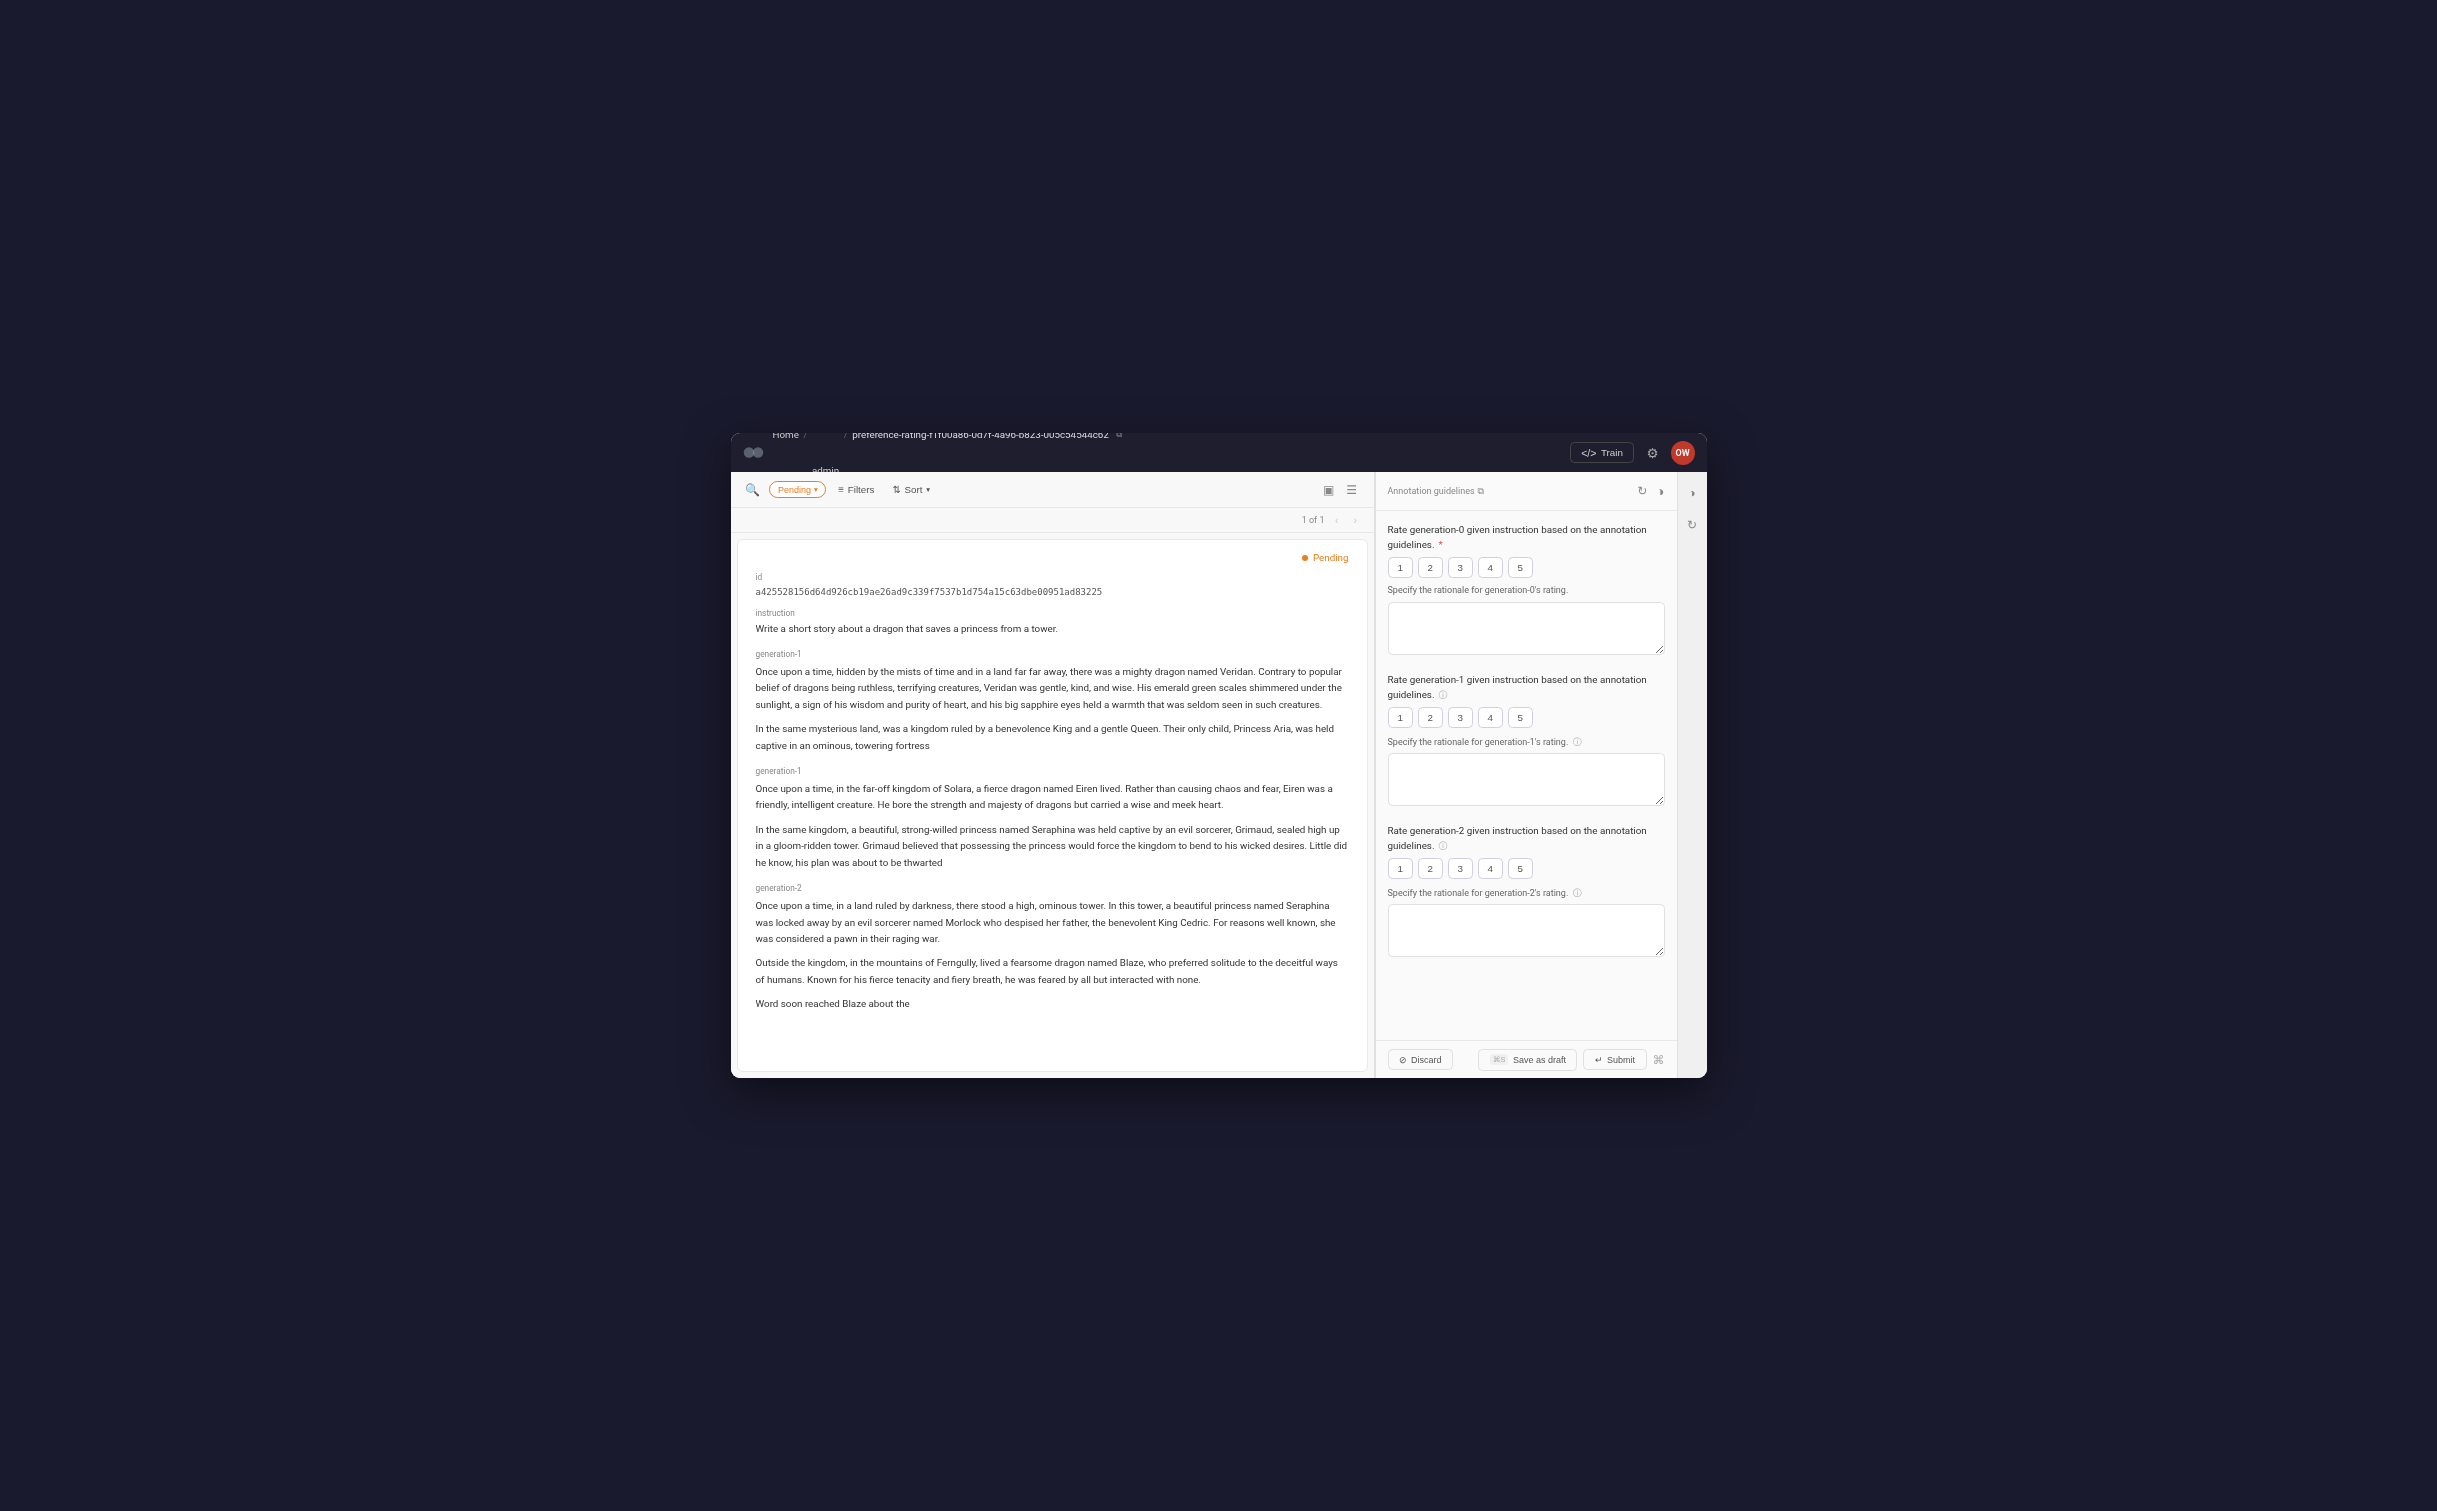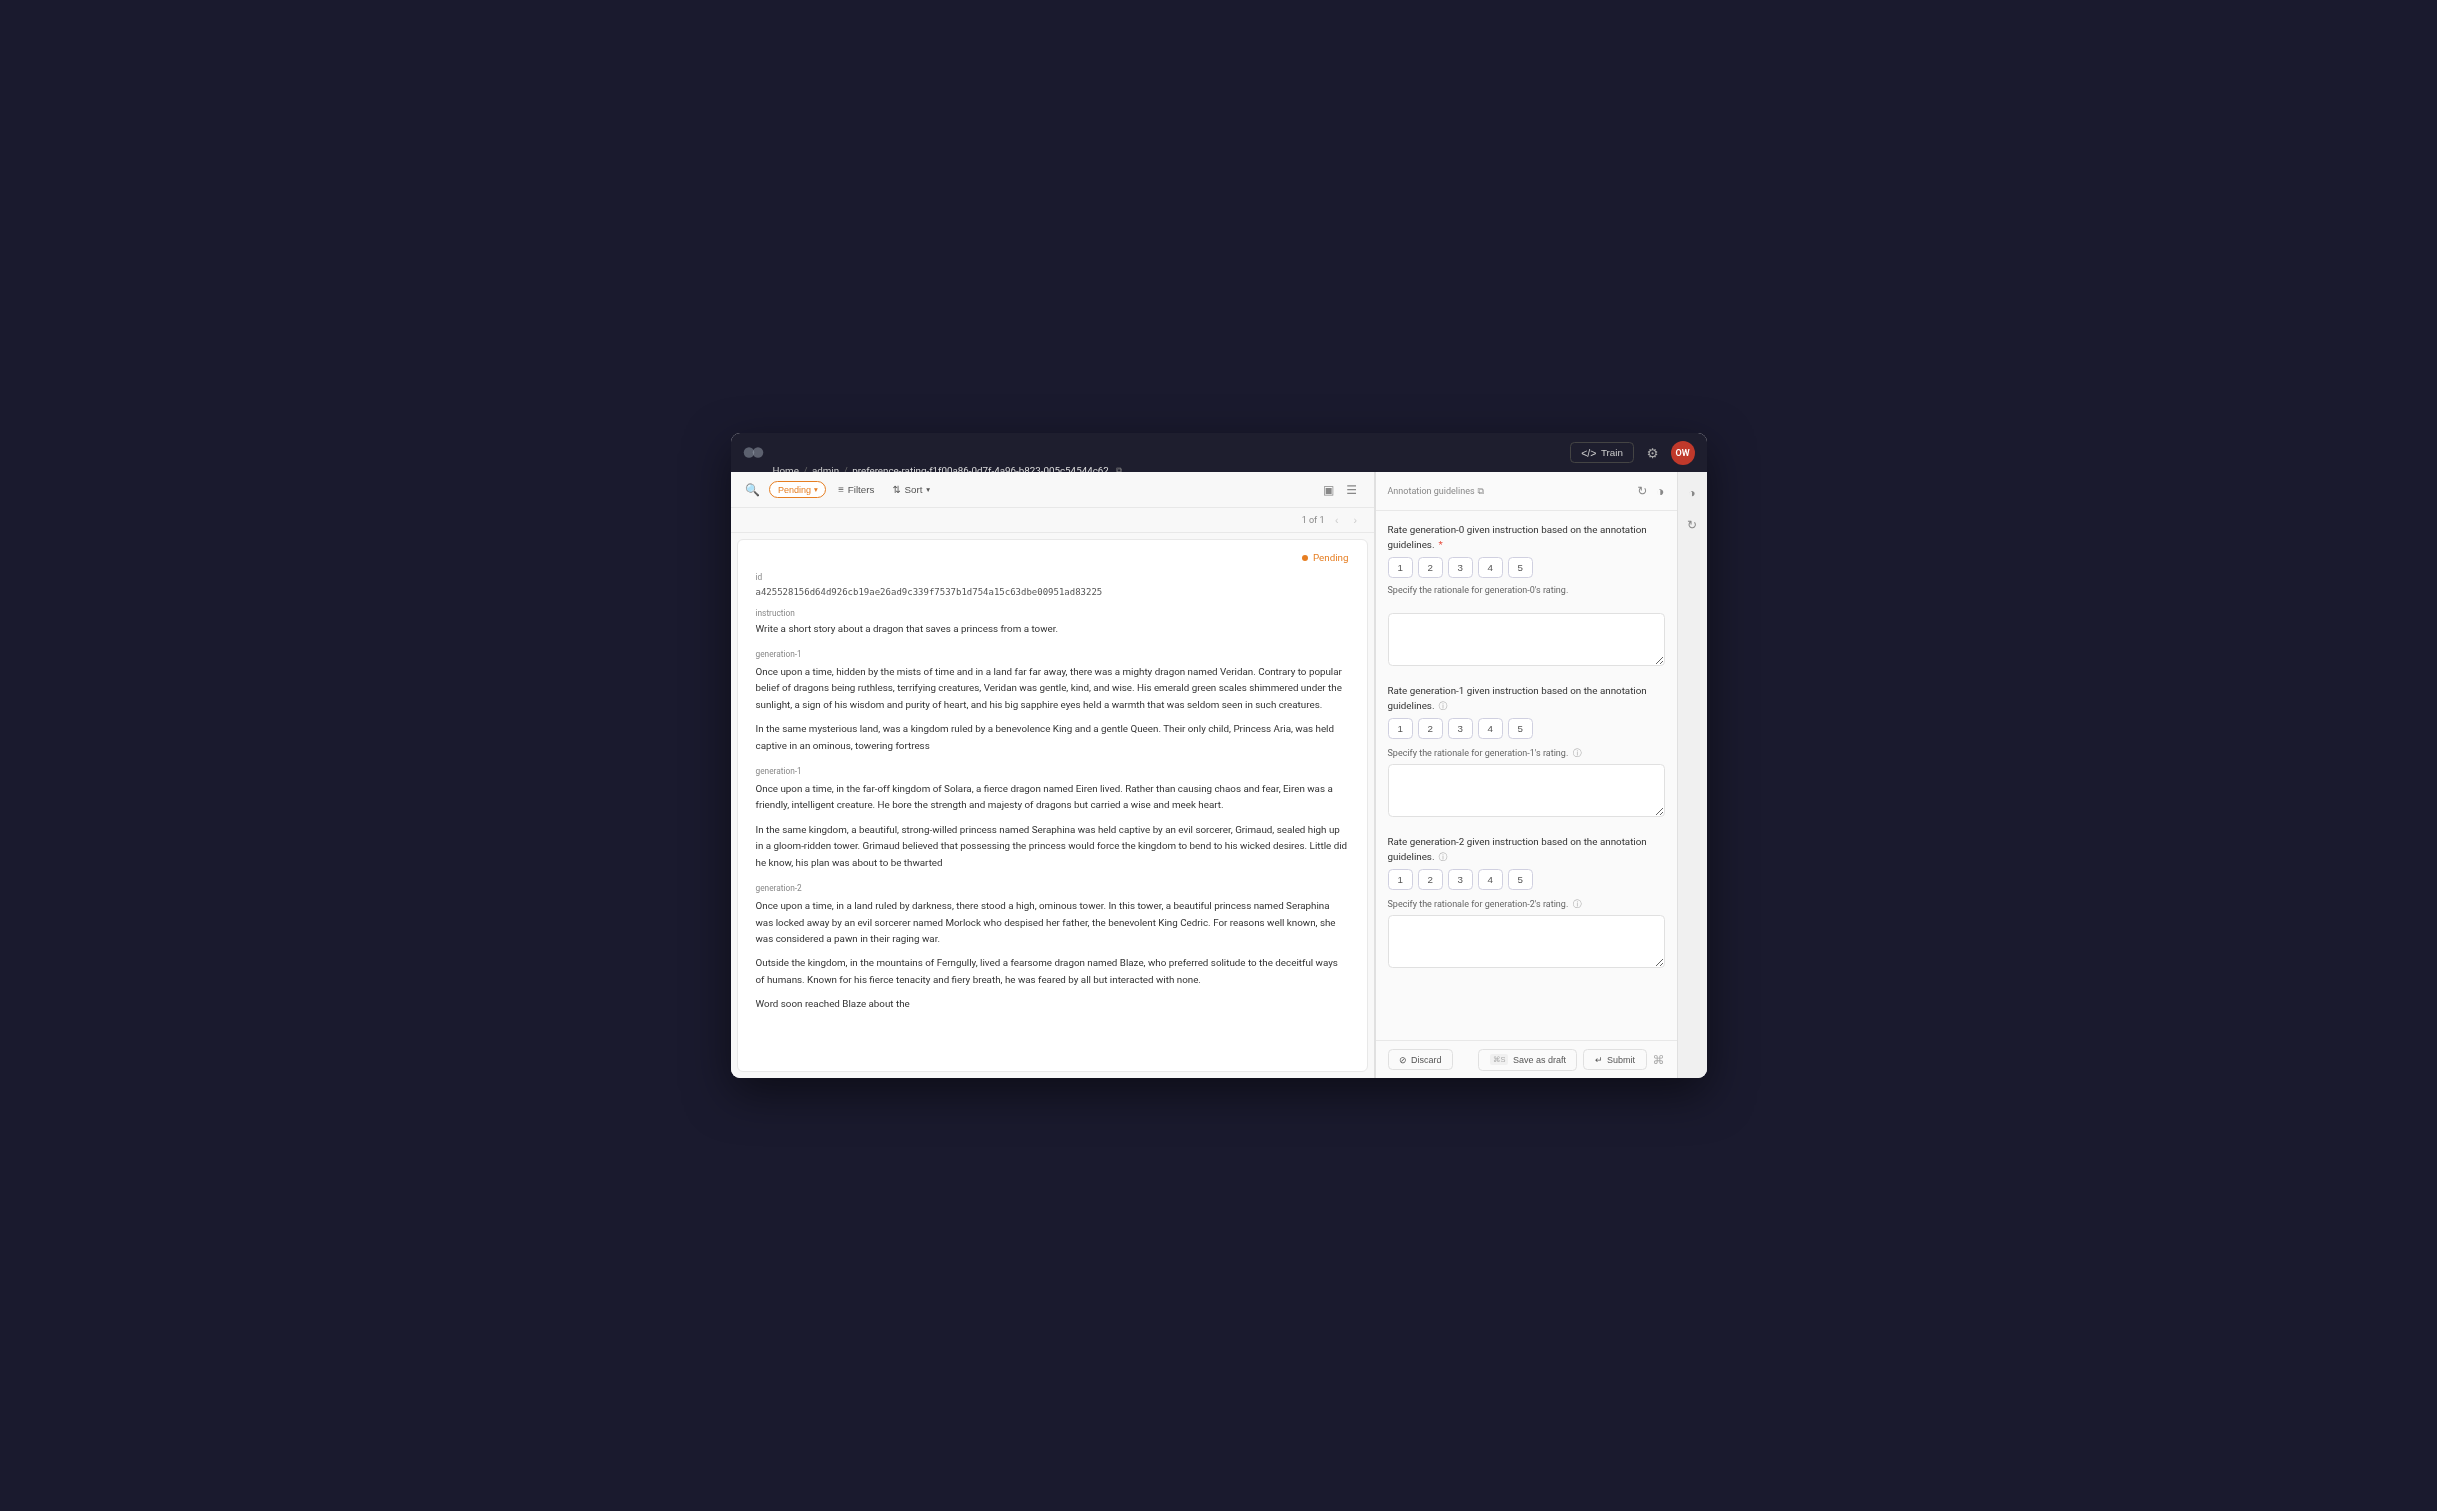--- a/index.html
+++ b/index.html
@@ -37,21 +37,21 @@
       display: flex;
       align-items: center;
       gap: 3px;
     }
     .logo-icon {
       width: 21px;
       height: 15px;
     }
     .nav-breadcrumb {
       display: flex;
-      align-items: flex-end;
+      align-items: flex-start;
       gap: 4.5px;
       font-size: 9.8px;
       color: #aaa;
     }
     .nav-breadcrumb span.active {
       color: #ddd;
     }
     .nav-breadcrumb .sep {
       color: #666;
     }
@@ -561,21 +561,21 @@
             <span>Rate generation-0 given instruction based on the annotation guidelines.</span>
             <span class="rating-required">*</span>
           </div>
           <div class="rating-buttons">
             <button class="rating-btn">1</button>
             <button class="rating-btn">2</button>
             <button class="rating-btn">3</button>
             <button class="rating-btn">4</button>
             <button class="rating-btn">5</button>
           </div>
-          <div style="font-size:9px;color:#666;margin-bottom:18px;">Specify the rationale for generation-0's rating.</div>
+          <div style="font-size:9px;color:#666;margin-bottom:7px;">Specify the rationale for generation-0's rating.</div>
           <textarea class="rationale-textarea" placeholder="" style=""></textarea>
         </div>
 
         <div class="rating-section">
           <div class="rating-question">
             <span>Rate generation-1 given instruction based on the annotation guidelines.</span>
             <span class="info-icon">ⓘ</span>
           </div>
           <div class="rating-buttons">
             <button class="rating-btn">1</button>

